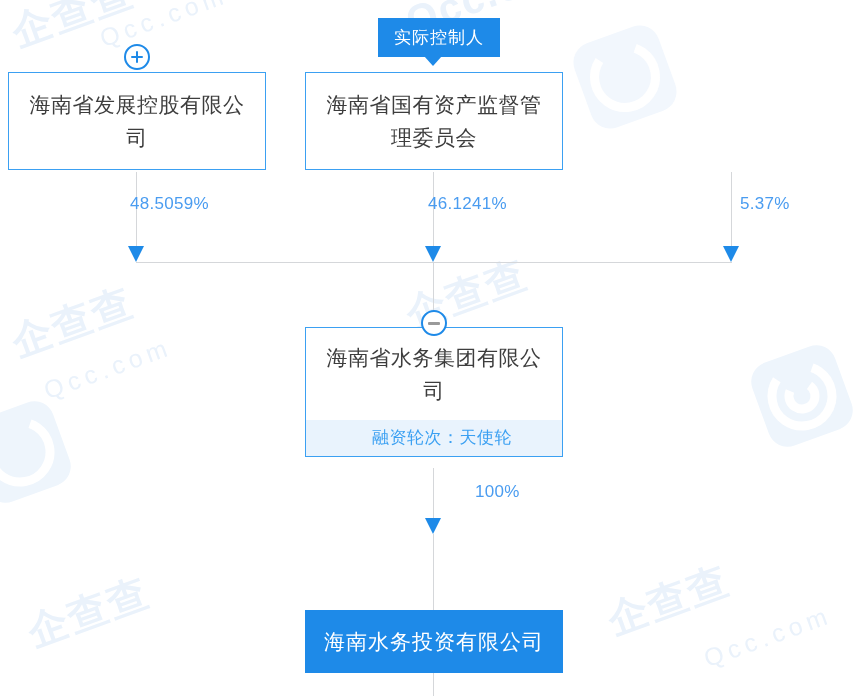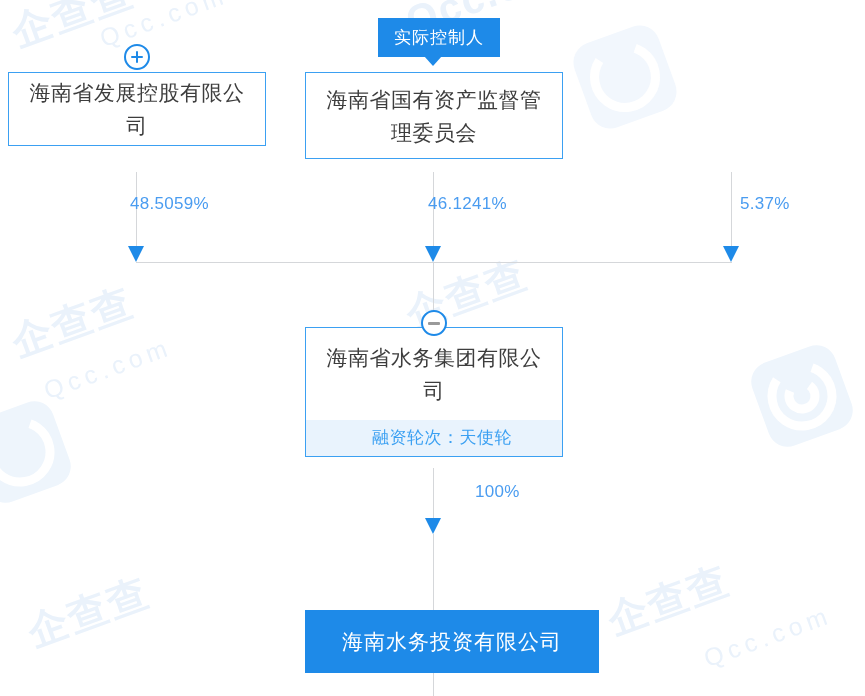--- a/index.html
+++ b/index.html
@@ -233,31 +233,31 @@
 
   <div class="vline" style="left:433px; top:468px; height:55px;"></div>
   <div class="arrow-down" style="left:425px; top:518px;"></div>
   <div class="vline" style="left:433px; top:534px; height:76px;"></div>
 
   <div class="vline" style="left:433px; top:673px; height:23px;"></div>
 
   <div class="badge" style="left:378px; top:18px;">实际控制人</div>
   <div class="badge-tail" style="left:424px; top:56px;"></div>
 
-  <div class="node" style="left:8px; top:72px; width:258px; height:74px;justify-content:flex-end;">
+  <div class="node" style="left:8px; top:72px; width:258px; height:98px;justify-content:flex-end;">
     <div class="node-body">
       <div class="node-title">海南省发展控股有限公司</div>
     </div>
   </div>
   <div class="toggle" style="left:124px; top:44px;">
     <span class="bar-h"></span>
     <span class="bar-v"></span>
   </div>
 
-  <div class="node" style="left:305px; top:72px; width:258px; height:87px;">
+  <div class="node" style="left:305px; top:72px; width:258px; height:98px;">
     <div class="node-body">
       <div class="node-title">海南省国有资产监督管理委员会</div>
     </div>
   </div>
 
 
   <div class="pct" style="left:130px; top:194px;">48.5059%</div>
   <div class="pct" style="left:428px; top:194px;">46.1241%</div>
   <div class="pct" style="left:740px; top:194px;">5.37%</div>
   <div class="pct" style="left:443px; top:482px;margin-left:32px;">100%</div>
@@ -265,17 +265,17 @@
   <div class="node" style="left:305px; top:327px; width:258px; height:130px;">
     <div class="node-body">
       <div class="node-title">海南省水务集团有限公司</div>
     </div>
     <div class="node-footer">融资轮次：天使轮</div>
   </div>
   <div class="toggle toggle-minus" style="left:421px; top:310px;">
     <span class="bar-h"></span>
   </div>
 
-  <div class="node-primary" style="left:305px; top:610px; width:294px; height:63px;">
+  <div class="node-primary" style="left:305px; top:610px; width:258px; height:63px;">
     <div class="node-title">海南水务投资有限公司</div>
   </div>
 
 </div>
 
 </body></html>

